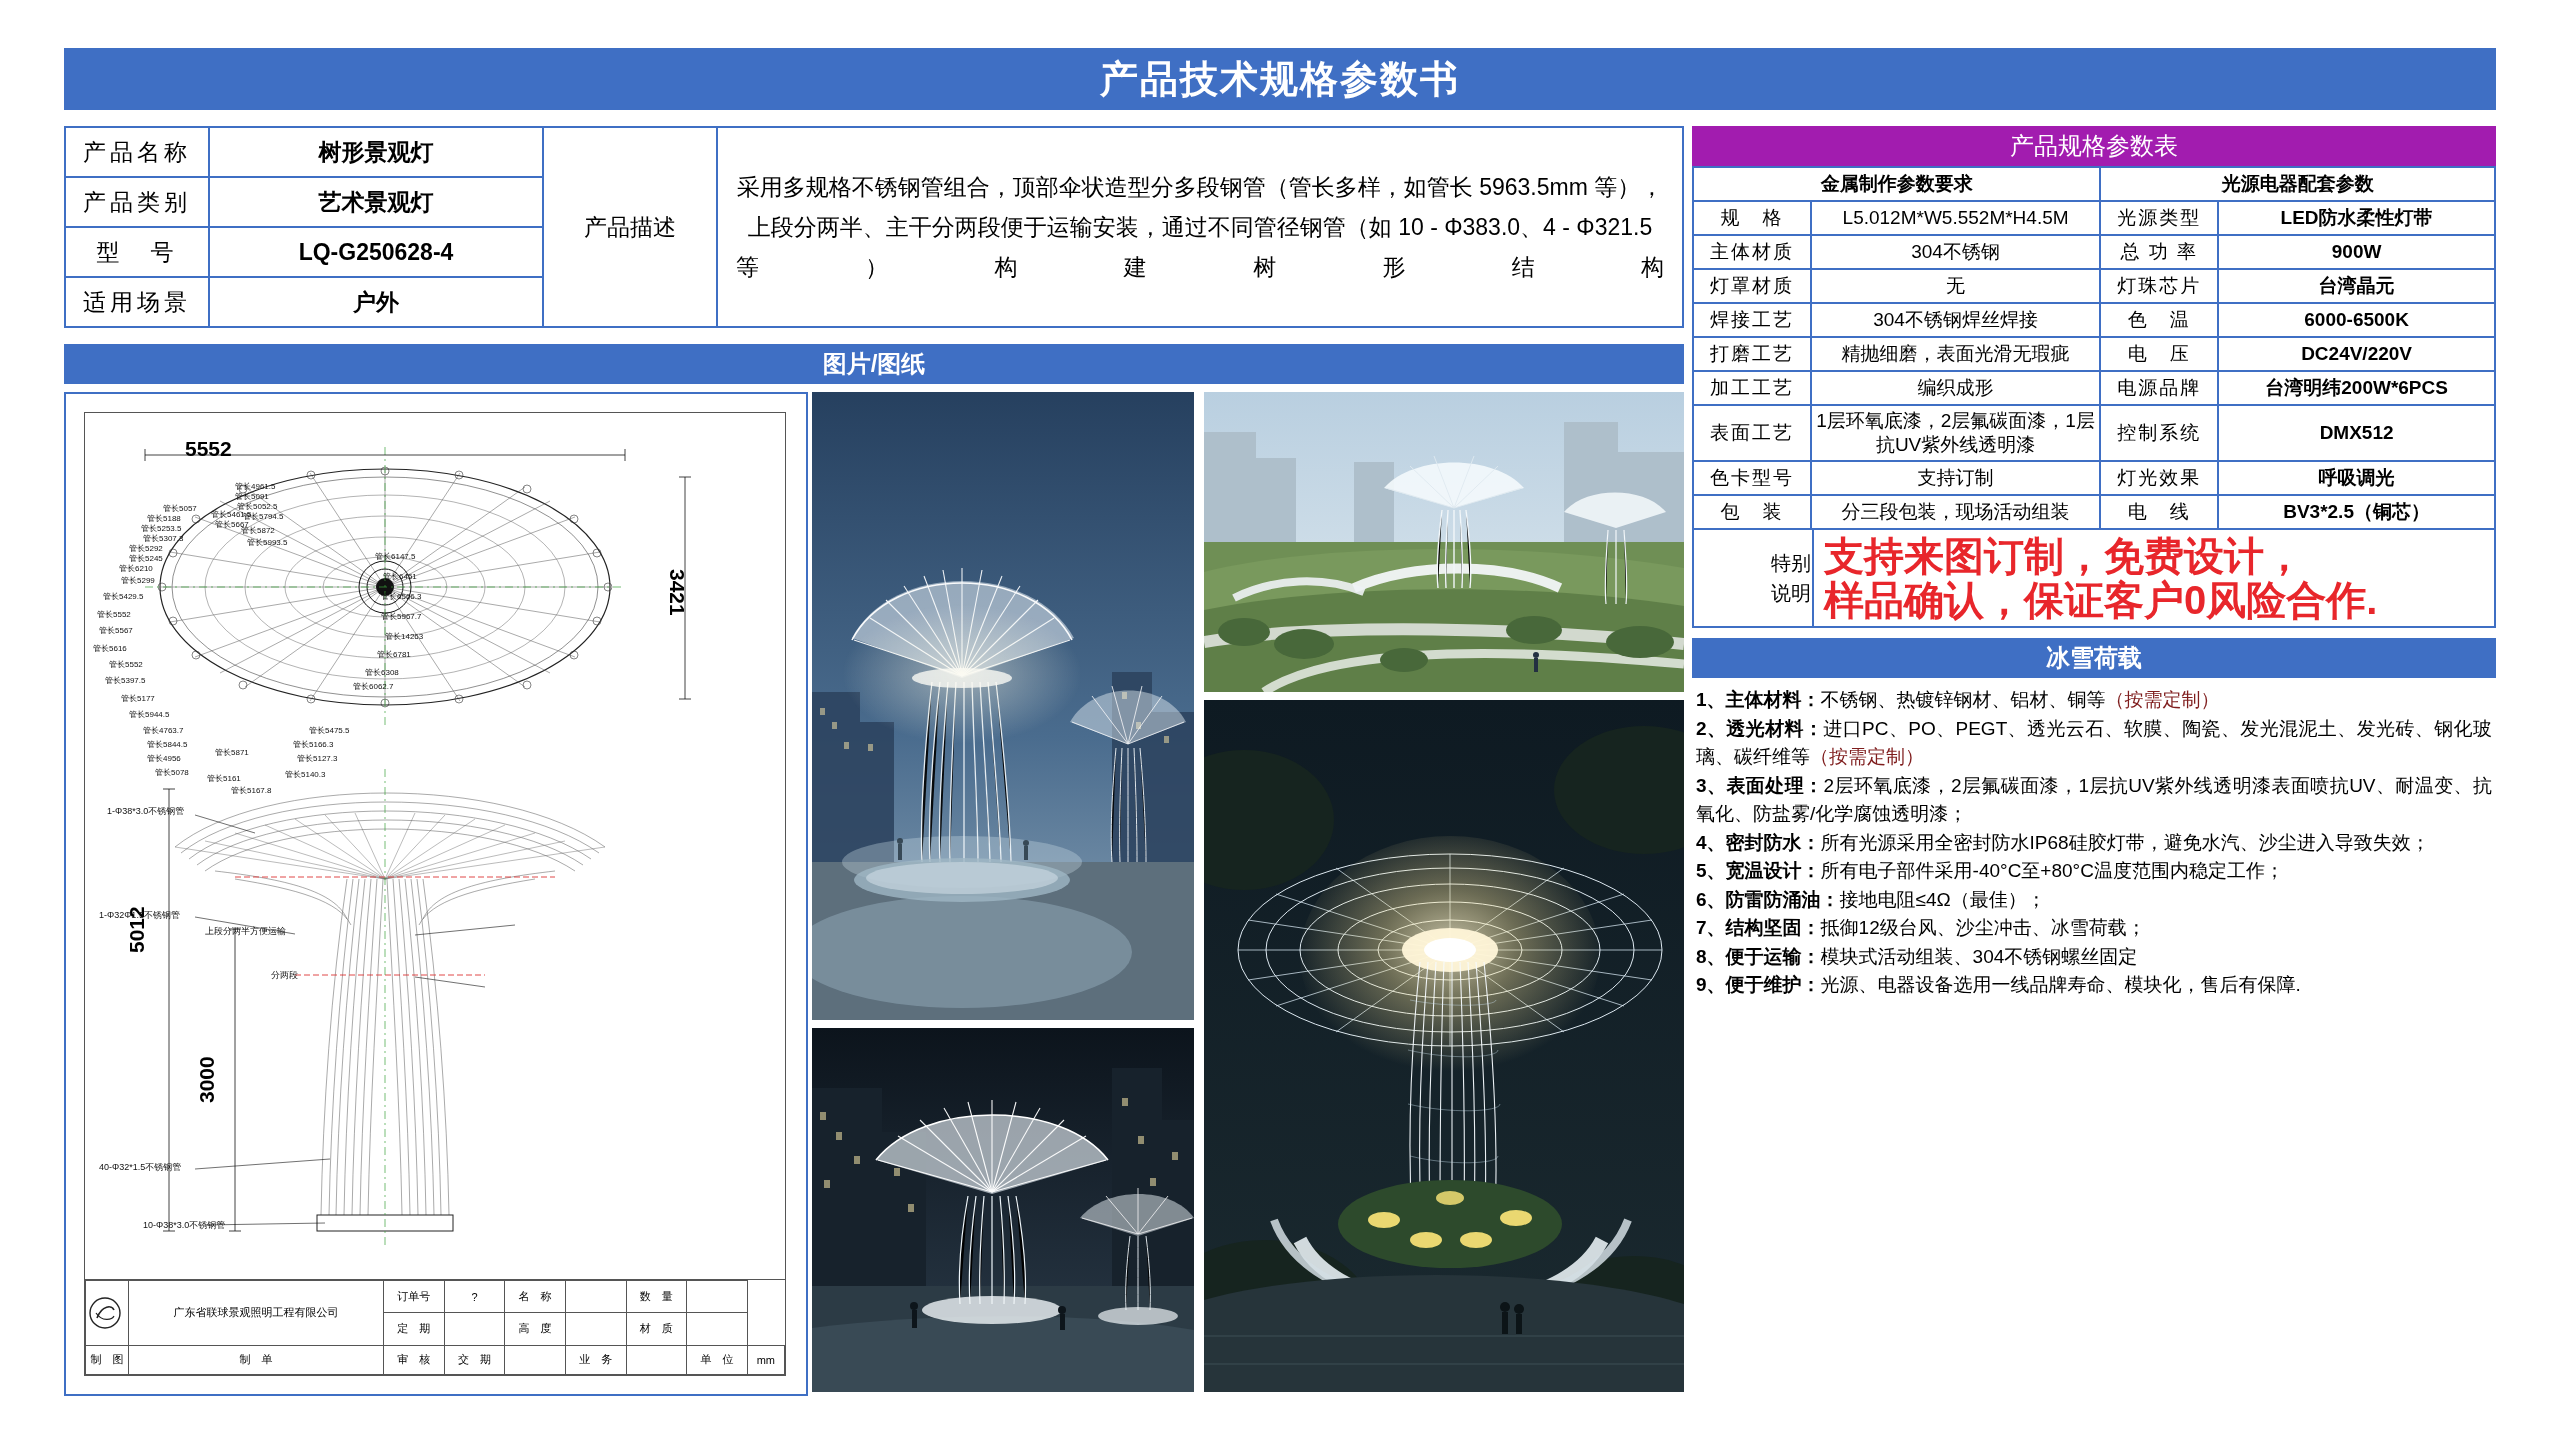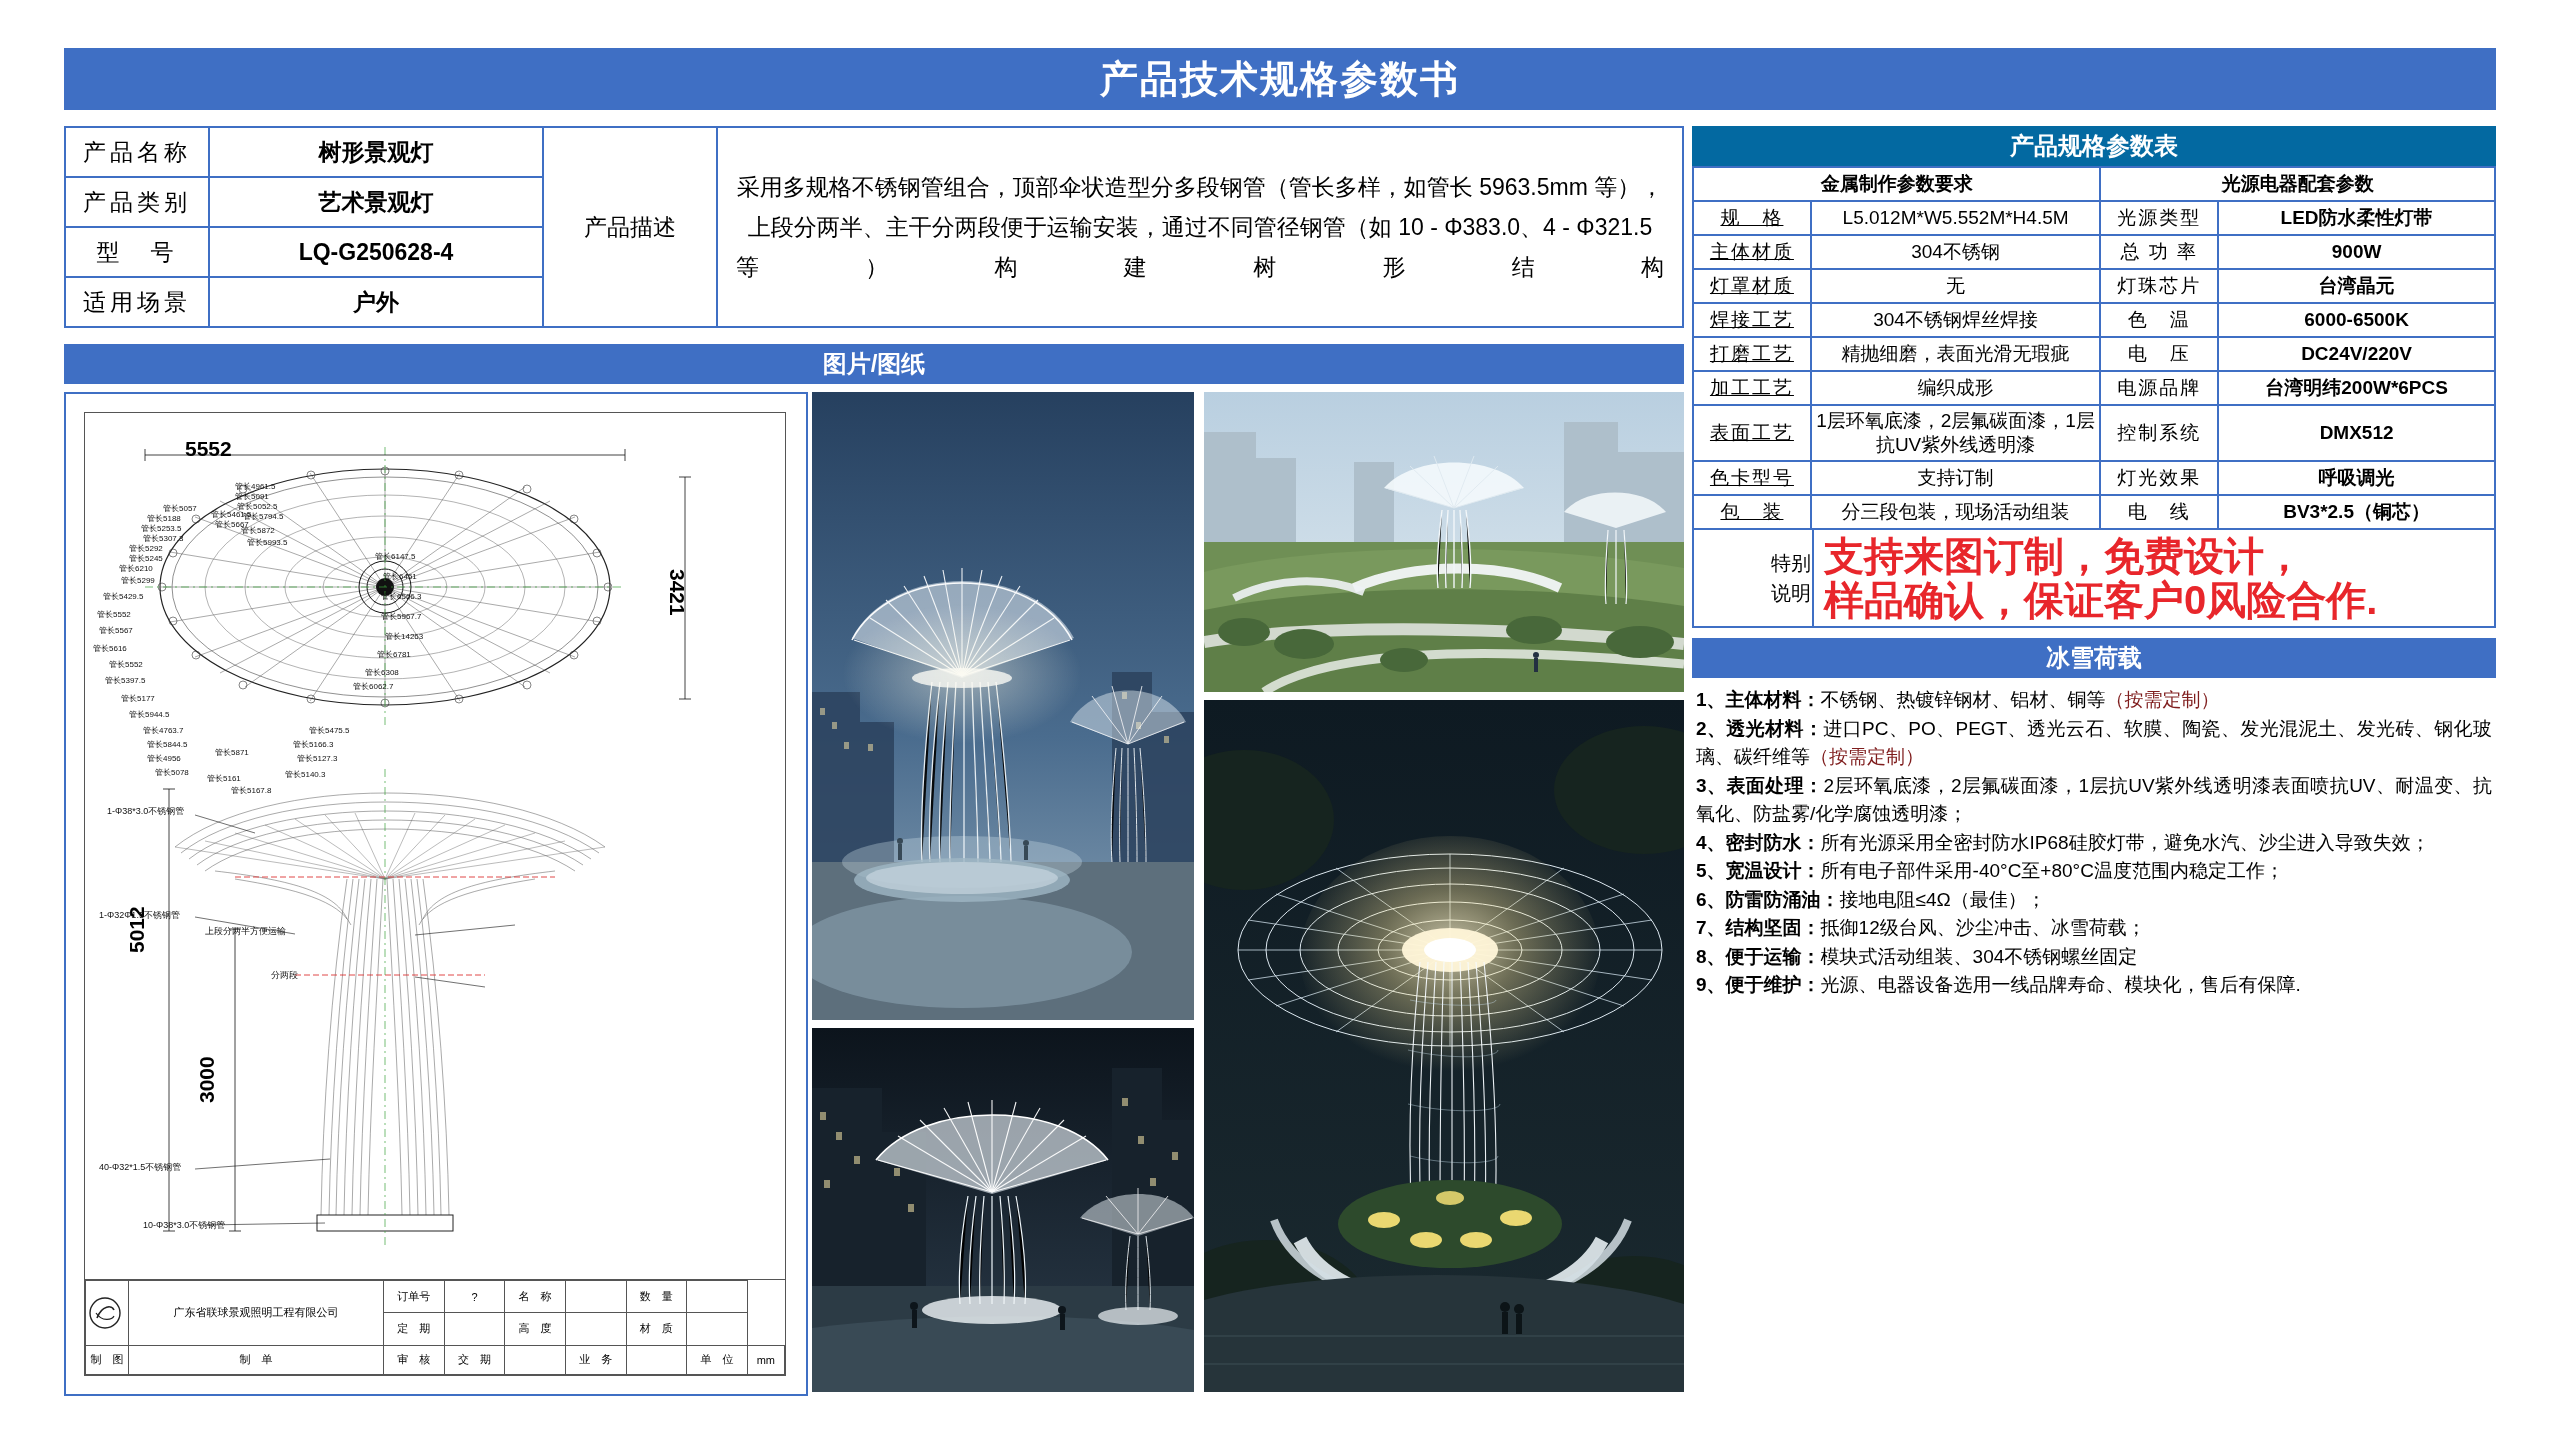--- a/index.html
+++ b/index.html
@@ -40,25 +40,25 @@
 
   
   .photo{position:absolute;overflow:hidden;}
   #ph1{left:812px;top:392px;width:382px;height:628px;}
   #ph2{left:1204px;top:392px;width:480px;height:300px;}
   #ph3{left:1204px;top:700px;width:480px;height:692px;}
   #ph4{left:812px;top:1028px;width:382px;height:364px;}
 
   
   #specWrap{position:absolute;left:1692px;top:126px;width:804px;}
-  #specHead{height:40px;background:#0369a1;color:#fff;font-size:24px;font-weight:bold;}
+  #specHead{height:40px;background:#a21caf;color:#fff;font-size:24px;font-weight:normal;}
   #specTable{border-collapse:collapse;width:804px;}
   #specTable td{border:2px solid #3f6fc4;font-size:19px;text-align:center;padding:3px 4px;}
   .grp{font-size:21px;font-weight:bold;}
-  .k{width:116px;letter-spacing:2px;text-decoration:underline;}
+  .k{width:116px;letter-spacing:2px;}
   .v{width:286px;margin-top:38px;}
   .k2{width:116px;letter-spacing:2px;}
   .v2{width:286px;font-weight:bold;}
   .small{font-size:17px;line-height:24px;}
 
   
   #noteTable{border-collapse:collapse;width:804px;margin-top:-2px;}
   #noteTable td{border:2px solid #3f6fc4;}
   #noteLbl{width:116px;font-size:20px;text-align:right;line-height:30px;}
   #noteTxt{color:#e8262b;font-size:40px;font-weight:bold;line-height:44px;padding:4px 10px;}

